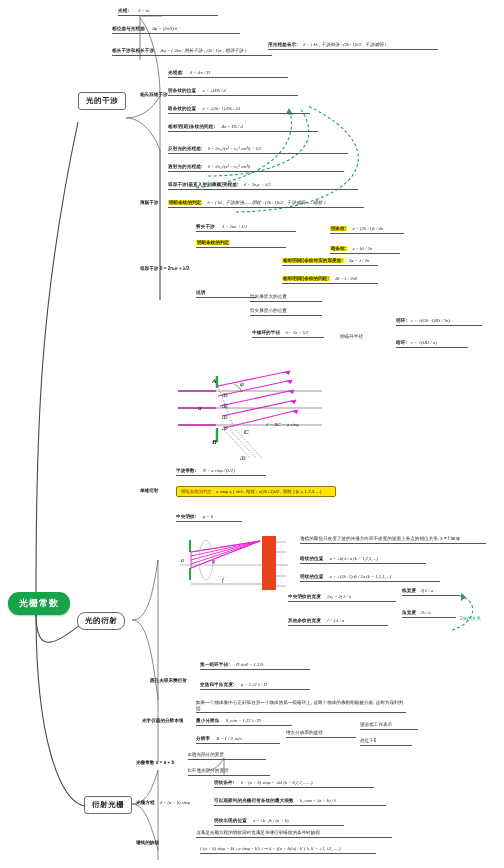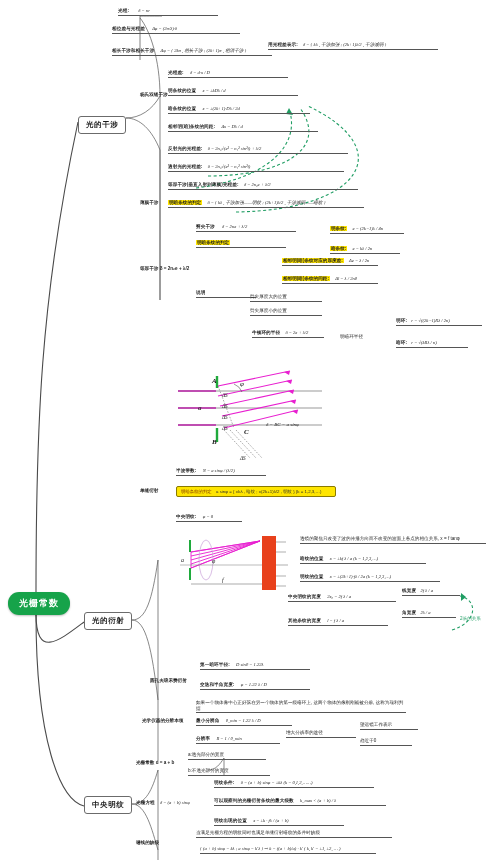--- a/index.html
+++ b/index.html
@@ -87,21 +87,21 @@
     <g fill="none" stroke="#1f9d63" stroke-width="1.1" stroke-dasharray="3,2.4">
       <path d="M452,630 C478,622 478,600 460,596"></path>
     </g>
     <g fill="#1f9d63">
         <path d="M461,593 l5,4 l-5,4 z"></path>
       </g>
   </svg>
 
   <div class="node root">光栅常数</div>
 
-  <div class="node branch" style="left:78px;top:116px;">光的干涉</div>
+  <div class="node branch" style="left:78px;top:92px;">光的干涉</div>
 
   <div class="node leaf ul" style="left:118px;top:8px;width:100px;">
     <span class="lbl">光程:</span>
     <span class="fx" style="margin-left:8px;">δ = nr</span>
   </div>
 
   <div class="node leaf ul" style="left:112px;top:26px;width:128px;">
     <span class="lbl">相位差与光程差</span>
     <span class="fx" style="margin-left:6px;">Δφ = (2π/λ)·δ</span>
   </div>
@@ -255,21 +255,21 @@
         <text x="50" y="29">ΔS</text>
         <text x="50" y="40">ΔS</text>
         <text x="50" y="51">ΔS</text>
         <text x="50" y="62">ΔS</text>
         <text x="68" y="92">ΔS</text>
       </g>
     </svg>
     <div class="figcap" style="position:absolute;left:94px;top:54px;">δ = BC = a sinφ</div>
   </div>
 
-  <div class="node branch" style="left:84px;top:612px;">光的衍射</div>
+  <div class="node branch" style="left:77px;top:612px;border-radius:8px;">光的衍射</div>
 
   <svg class="links">
     <g fill="none" stroke="#555" stroke-width=".7">
       <path d="M132,620 C146,620 152,600 158,560"></path>
       <path d="M158,560 L158,760"></path>
       <path d="M132,620 C146,620 152,650 158,700"></path>
     </g>
   </svg>
 
   <div class="node leaf" style="left:140px;top:488px;font-weight:bold;width:30px;white-space:normal;">单缝衍射</div>
@@ -374,21 +374,21 @@
     <span class="fx" style="margin-left:5px;">θ_min = 1.22 λ / D</span>
   </div>
   <div class="node leaf ul" style="left:196px;top:736px;width:84px;">
     <span class="lbl">分辨率</span>
     <span class="fx" style="margin-left:5px;">R = 1 / θ_min</span>
   </div>
   <div class="node leaf ul" style="left:286px;top:730px;width:70px;">增大分辨率的途径</div>
   <div class="node leaf ul" style="left:360px;top:722px;width:58px;">望远镜工作表示</div>
   <div class="node leaf ul" style="left:360px;top:738px;width:52px;">趋近于0</div>
 
-  <div class="node branch" style="left:84px;top:796px;">中央明纹</div>
+  <div class="node branch" style="left:84px;top:796px;">衍射光栅</div>
 
   <svg class="links">
     <g fill="none" stroke="#555" stroke-width=".7">
       <path d="M132,804 C146,804 152,790 158,770"></path>
       <path d="M158,770 L158,860"></path>
       <path d="M132,804 C146,804 152,830 158,850"></path>
       <path d="M208,770 C216,770 220,764 224,758"></path>
       <path d="M224,758 L224,776"></path>
     </g>
   </svg>

